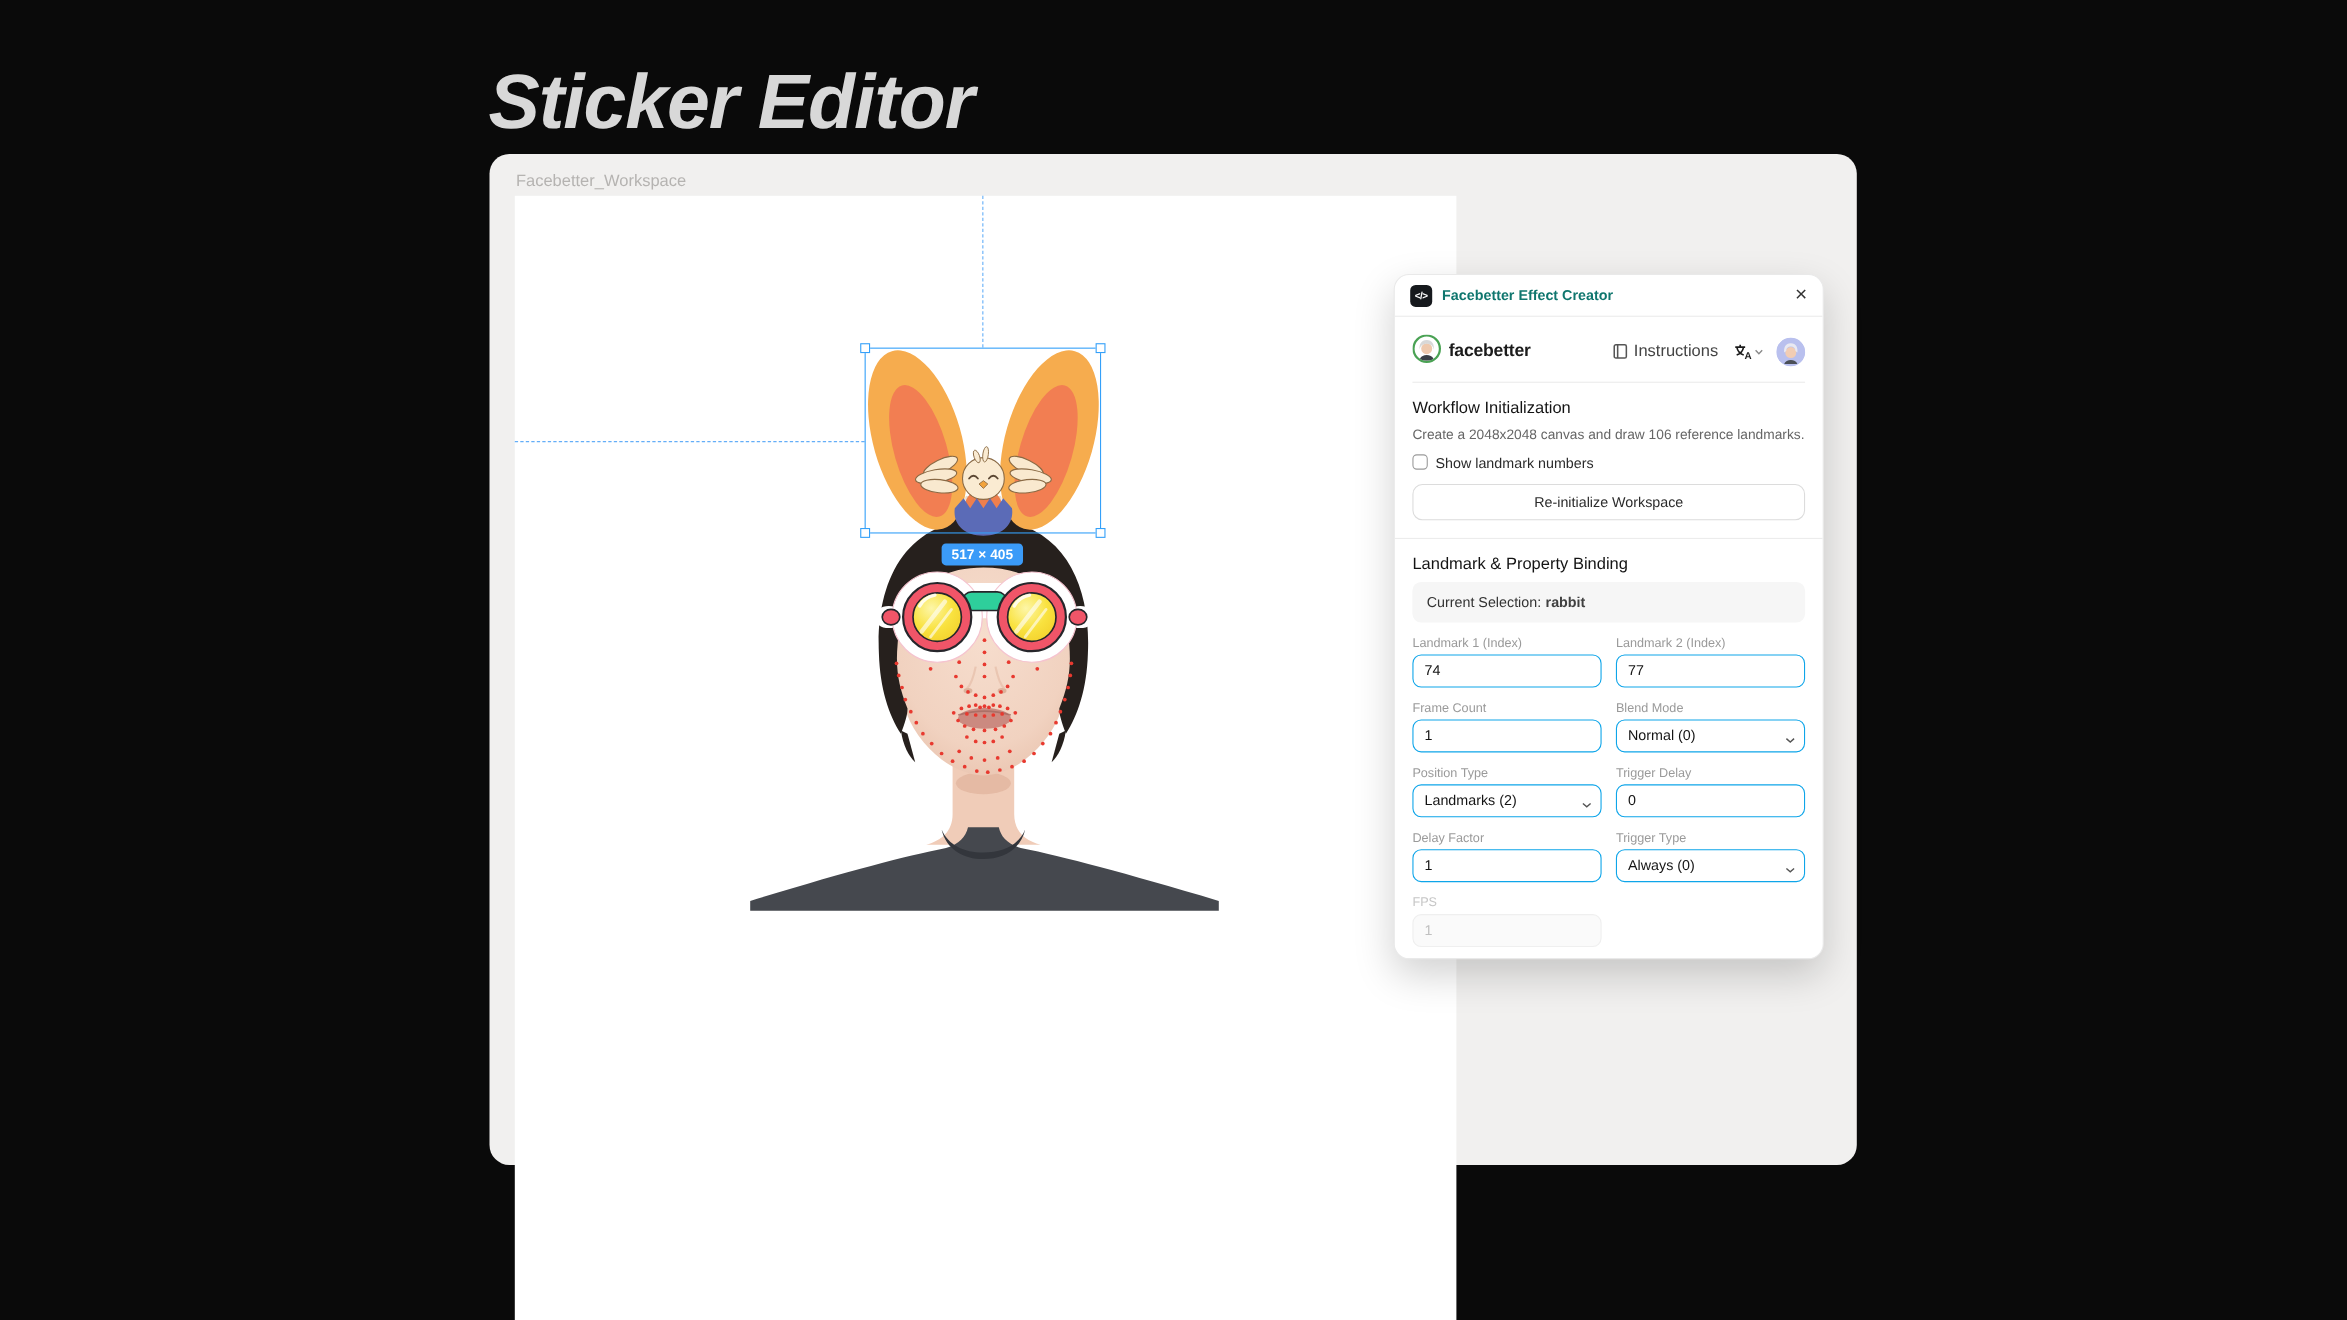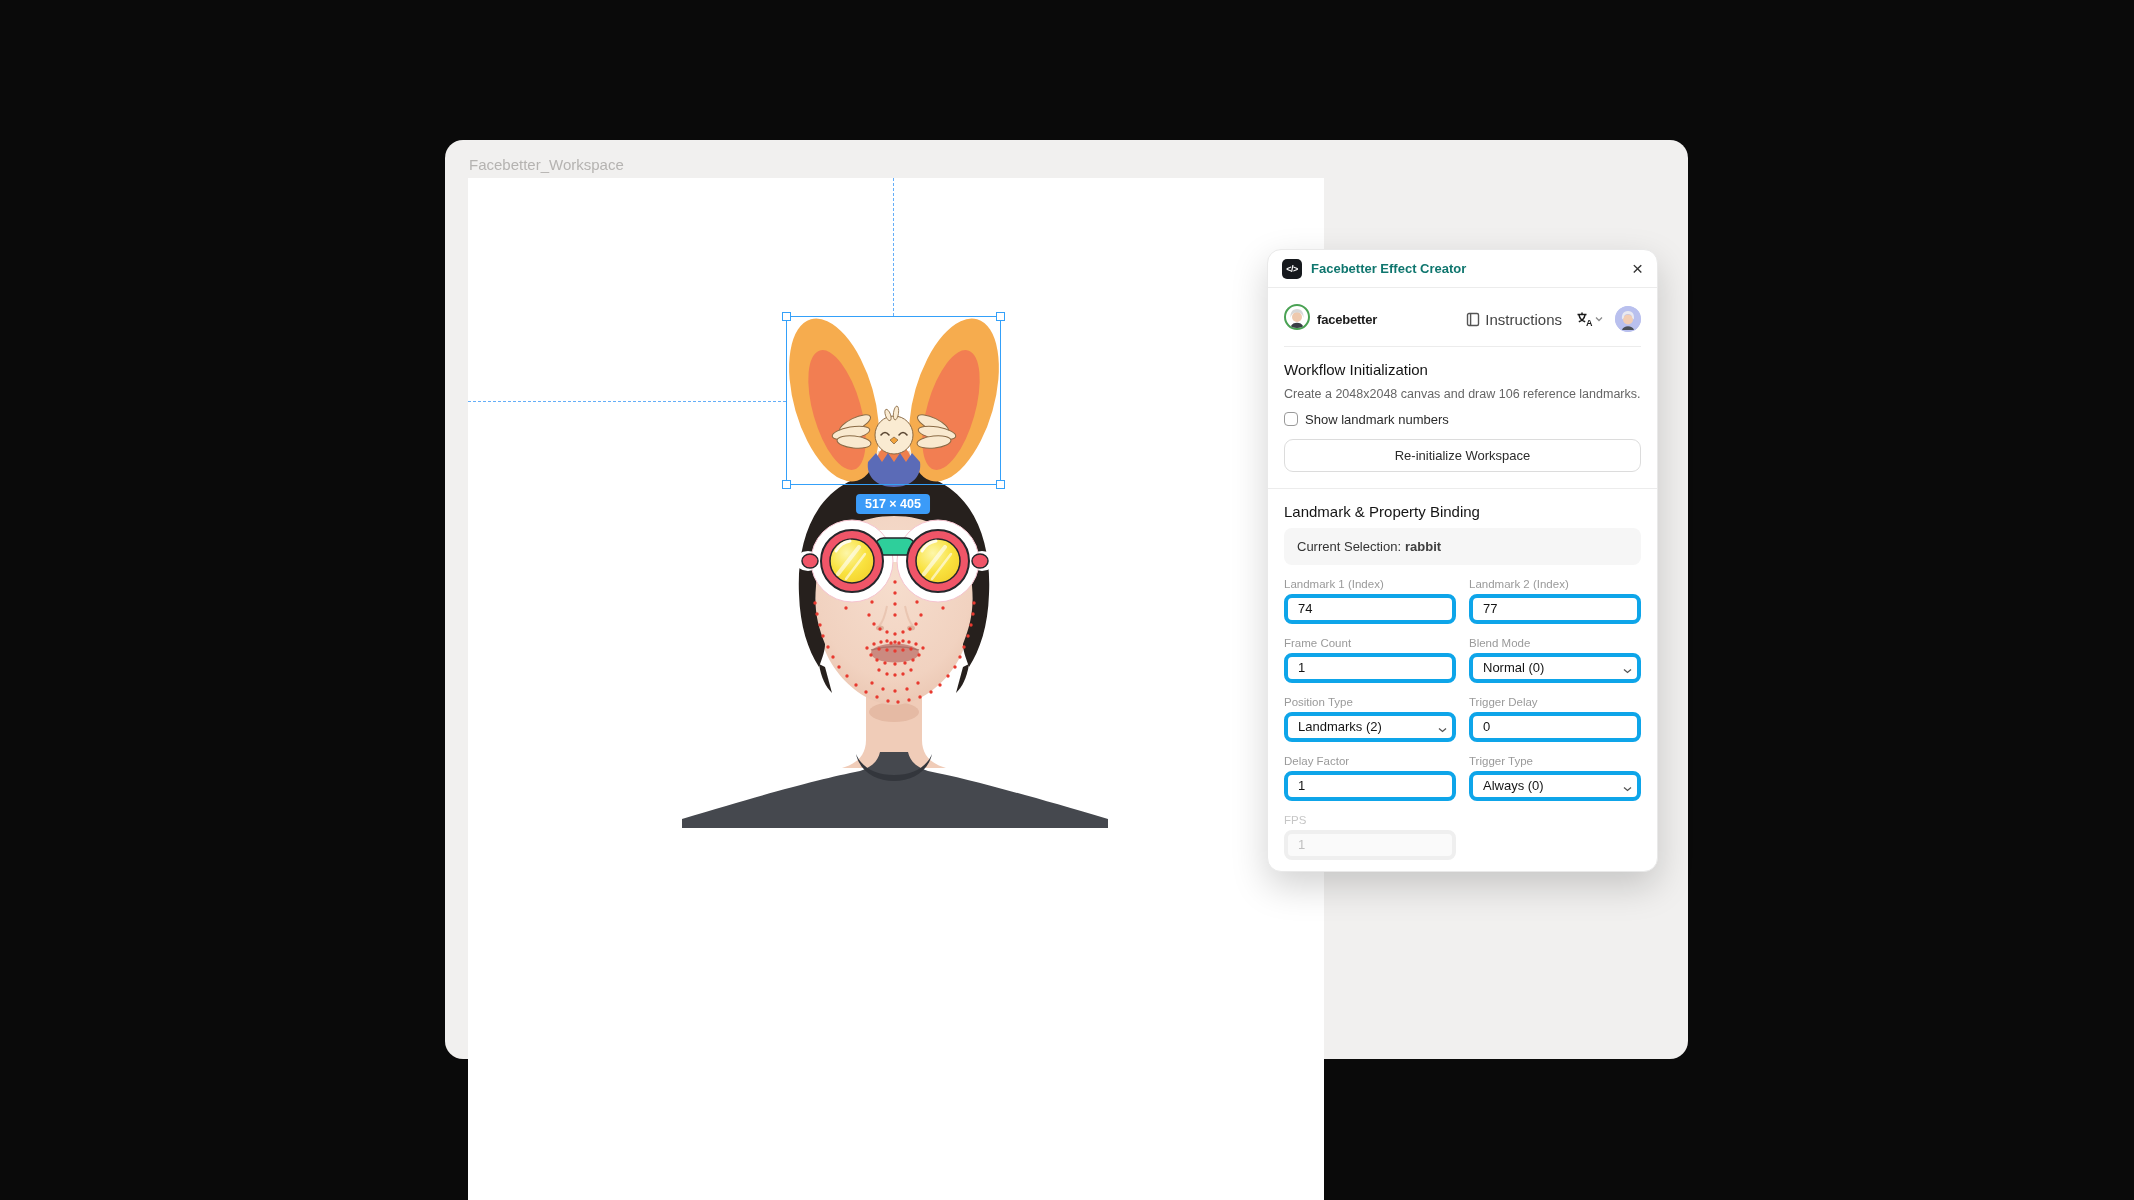--- a/index.html
+++ b/index.html
@@ -59,21 +59,21 @@
   .code-chip {
     width:20px; height:20px; border-radius:5px; background:#16191d; color:#fff;
     font-size:9px; font-weight:bold; display:flex; align-items:center; justify-content:center;
     letter-spacing:-0.5px;
   }
   .panel-title { font-size:13px; font-weight:bold; color:#0f766e; flex:1; }
   .close { font-size:19px; color:#333; cursor:pointer; line-height:1; }
 
   .panel-body { padding:12px 16px 0; }
   .brand-row { display:flex; align-items:center; padding:4px 0 12px; border-bottom:1px solid #ececec; }
-  .brand-name { font-size:13px; font-weight:bold; color:#1b1b1b; margin-left:7px; flex:1; letter-spacing:-0.2px;}
+  .brand-name { font-size:16px; font-weight:bold; color:#1b1b1b; margin-left:7px; flex:1; letter-spacing:-0.2px;}
   .instr { display:flex; align-items:center; gap:5px; font-size:15px; color:#444; margin-right:14px; cursor:pointer;}
   .lang { display:flex; align-items:center; gap:2px; margin-right:12px; cursor:pointer;}
   .avatar { width:26px; height:26px; border-radius:50%; overflow:hidden; background:#b9c0ee; }
 
   .section-h { font-size:15px; font-weight:normal; color:#141414; margin:14px 0 8px; }
   .desc { font-size:12.5px; color:#666; line-height:1.35; margin-bottom:9px; }
   .cb-row { display:flex; align-items:center; gap:7px; margin-bottom:12px; }
   .cb { width:14px; height:14px; border:1.5px solid #9a9a9a; border-radius:4px; background:#fff; }
   .cb-label { font-size:13px; color:#2b2b2b; }
   .wide-btn {
@@ -84,34 +84,35 @@
 
   .sel-box {
     background:#f6f6f6; border-radius:8px; padding:11px 13px; font-size:13px; color:#333;
     margin-bottom:13px;
   }
   .sel-box b { color:#404040; margin-left:4px; }
 
   .grid { display:grid; grid-template-columns:1fr 1fr; column-gap:13px; row-gap:13px; }
   .field label { display:block; font-size:11.5px; color:#9a9a9a; margin-bottom:4px; }
   .field input, .field select {
-    width:100%; height:30px; border:4px solid #0ea5e9; border-radius:8px;
+    width:100%; height:30px; border:1px solid #0ea5e9; border-radius:8px;
     padding:0 10px; font-size:13px; color:#141414; font-family:inherit; background:#fff;
     appearance:none; -webkit-appearance:none;
   }
   .sel-wrap { position:relative; }
   .sel-wrap .chev { position:absolute; right:9px; top:10px; pointer-events:none; }
   .field.disabled label { color:#c6c6c6; }
   .field.disabled input { background:#fafafa; border-color:#efefef; color:#c0c0c0; }
 </style>
 </head>
 <body>
 
 <div class="stage">
 
+  <div class="page-title">Sticker Editor</div>
 
   <div class="workspace">
     <div class="ws-label">Facebetter_Workspace</div>
 
     <div class="canvas">
       <svg width="856" height="856" viewBox="0 0 856 856">
         <defs>
           <radialGradient id="faceGrad" cx="50%" cy="38%" r="70%">
             <stop offset="0%" stop-color="#f6ddcd"></stop>
             <stop offset="70%" stop-color="#f1d2c0"></stop>

